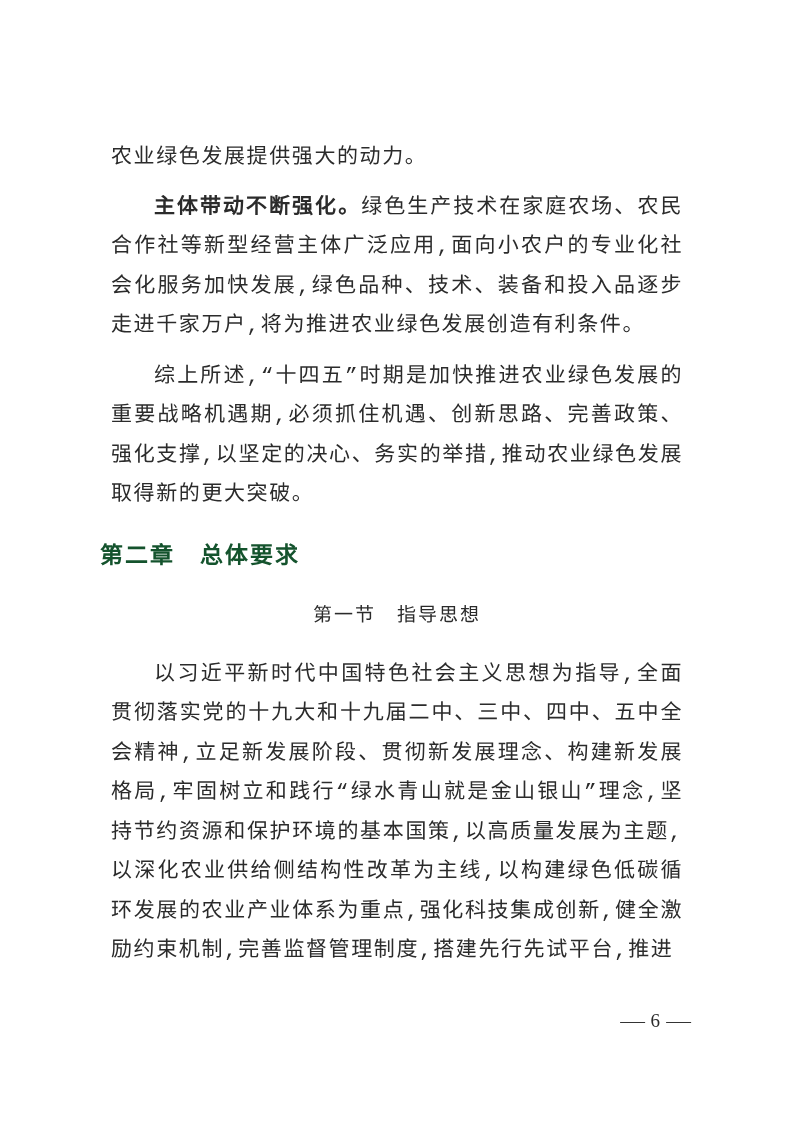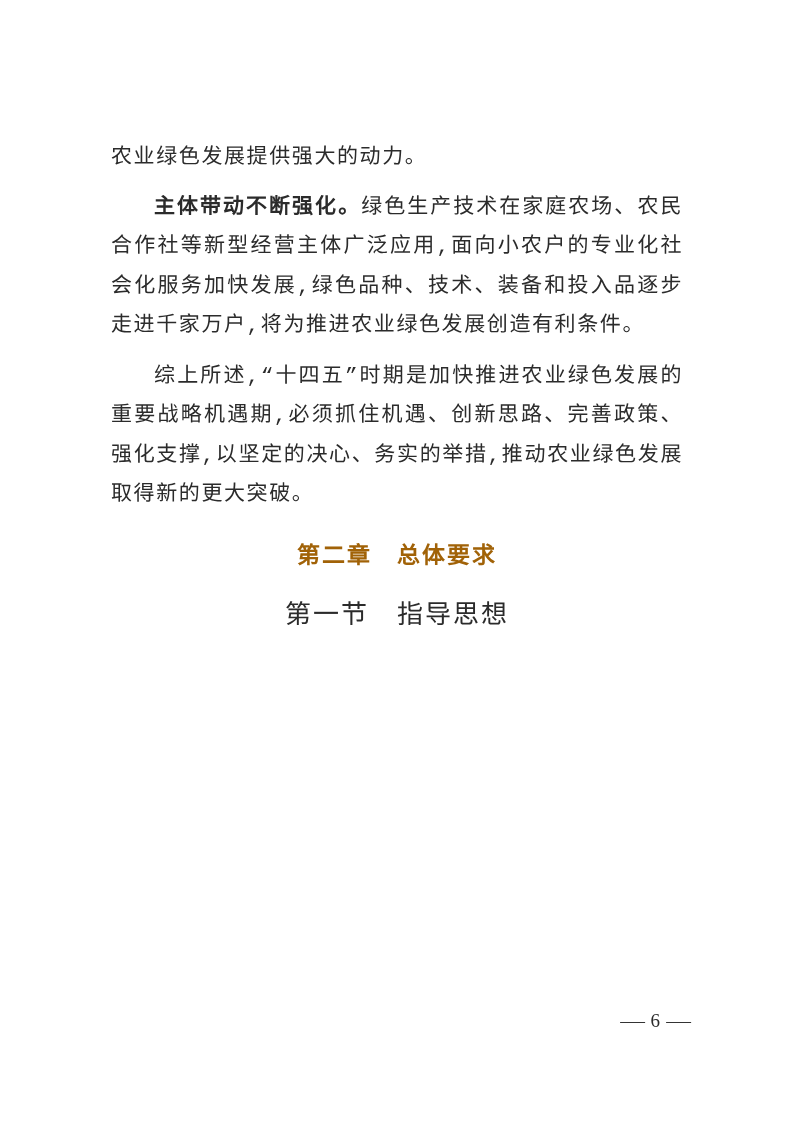--- a/index.html
+++ b/index.html
@@ -38,30 +38,30 @@
   }
   .lead-bold {
     font-weight: bold;
   }
   .chapter-heading {
     margin: 20px 0;
     font-family: "Liberation Sans", sans-serif;
     font-weight: bold;
     font-size: 23px;
     line-height: 40px;
-    text-align: center;
+    text-align: left;
     text-indent: 0;
     letter-spacing: 2px;
-    color: #a16207;
+    color: #14532d;
   }
   .section-heading {
     margin: 20px 0;
     font-family: "Liberation Serif", serif;
     font-weight: normal;
-    font-size: 26px;
+    font-size: 19px;
     line-height: 40px;
     text-align: center;
     text-indent: 0;
     letter-spacing: 2px;
     color: #2b2b2b;
   }
   .page-footer {
     position: absolute;
     top: 1008px;
     right: 106px;
@@ -90,20 +90,21 @@
 
     <p class="para-indent"><span class="lead-bold">主体带动不断强化。</span><span>绿色生产技术在家庭农场、农民合作社等新型经营主体广泛应用,面向小农户的专业化社会化服务加快发展,绿色品种、技术、装备和投入品逐步走进千家万户,将为推进农业绿色发展创造有利条件。</span></p>
 
     <p class="para-indent">综上所述,“十四五”时期是加快推进农业绿色发展的重要战略机遇期,必须抓住机遇、创新思路、完善政策、强化支撑,以坚定的决心、务实的举措,推动农业绿色发展取得新的更大突破。</p>
 
     <h2 class="chapter-heading">第二章　总体要求</h2>
 
 
     <h3 class="section-heading">第一节　指导思想</h3>
 
+    <p class="para-indent">以习近平新时代中国特色社会主义思想为指导,全面贯彻落实党的十九大和十九届二中、三中、四中、五中全会精神,立足新发展阶段、贯彻新发展理念、构建新发展格局,牢固树立和践行“绿水青山就是金山银山”理念,坚持节约资源和保护环境的基本国策,以高质量发展为主题,以深化农业供给侧结构性改革为主线,以构建绿色低碳循环发展的农业产业体系为重点,强化科技集成创新,健全激励约束机制,完善监督管理制度,搭建先行先试平台,推进</p>
 
   </div>
 
   <div class="page-footer">
     <span class="footer-dash">—</span>
     <span class="footer-page-number">6</span>
     <span class="footer-dash">—</span>
   </div>
 
 </div>

